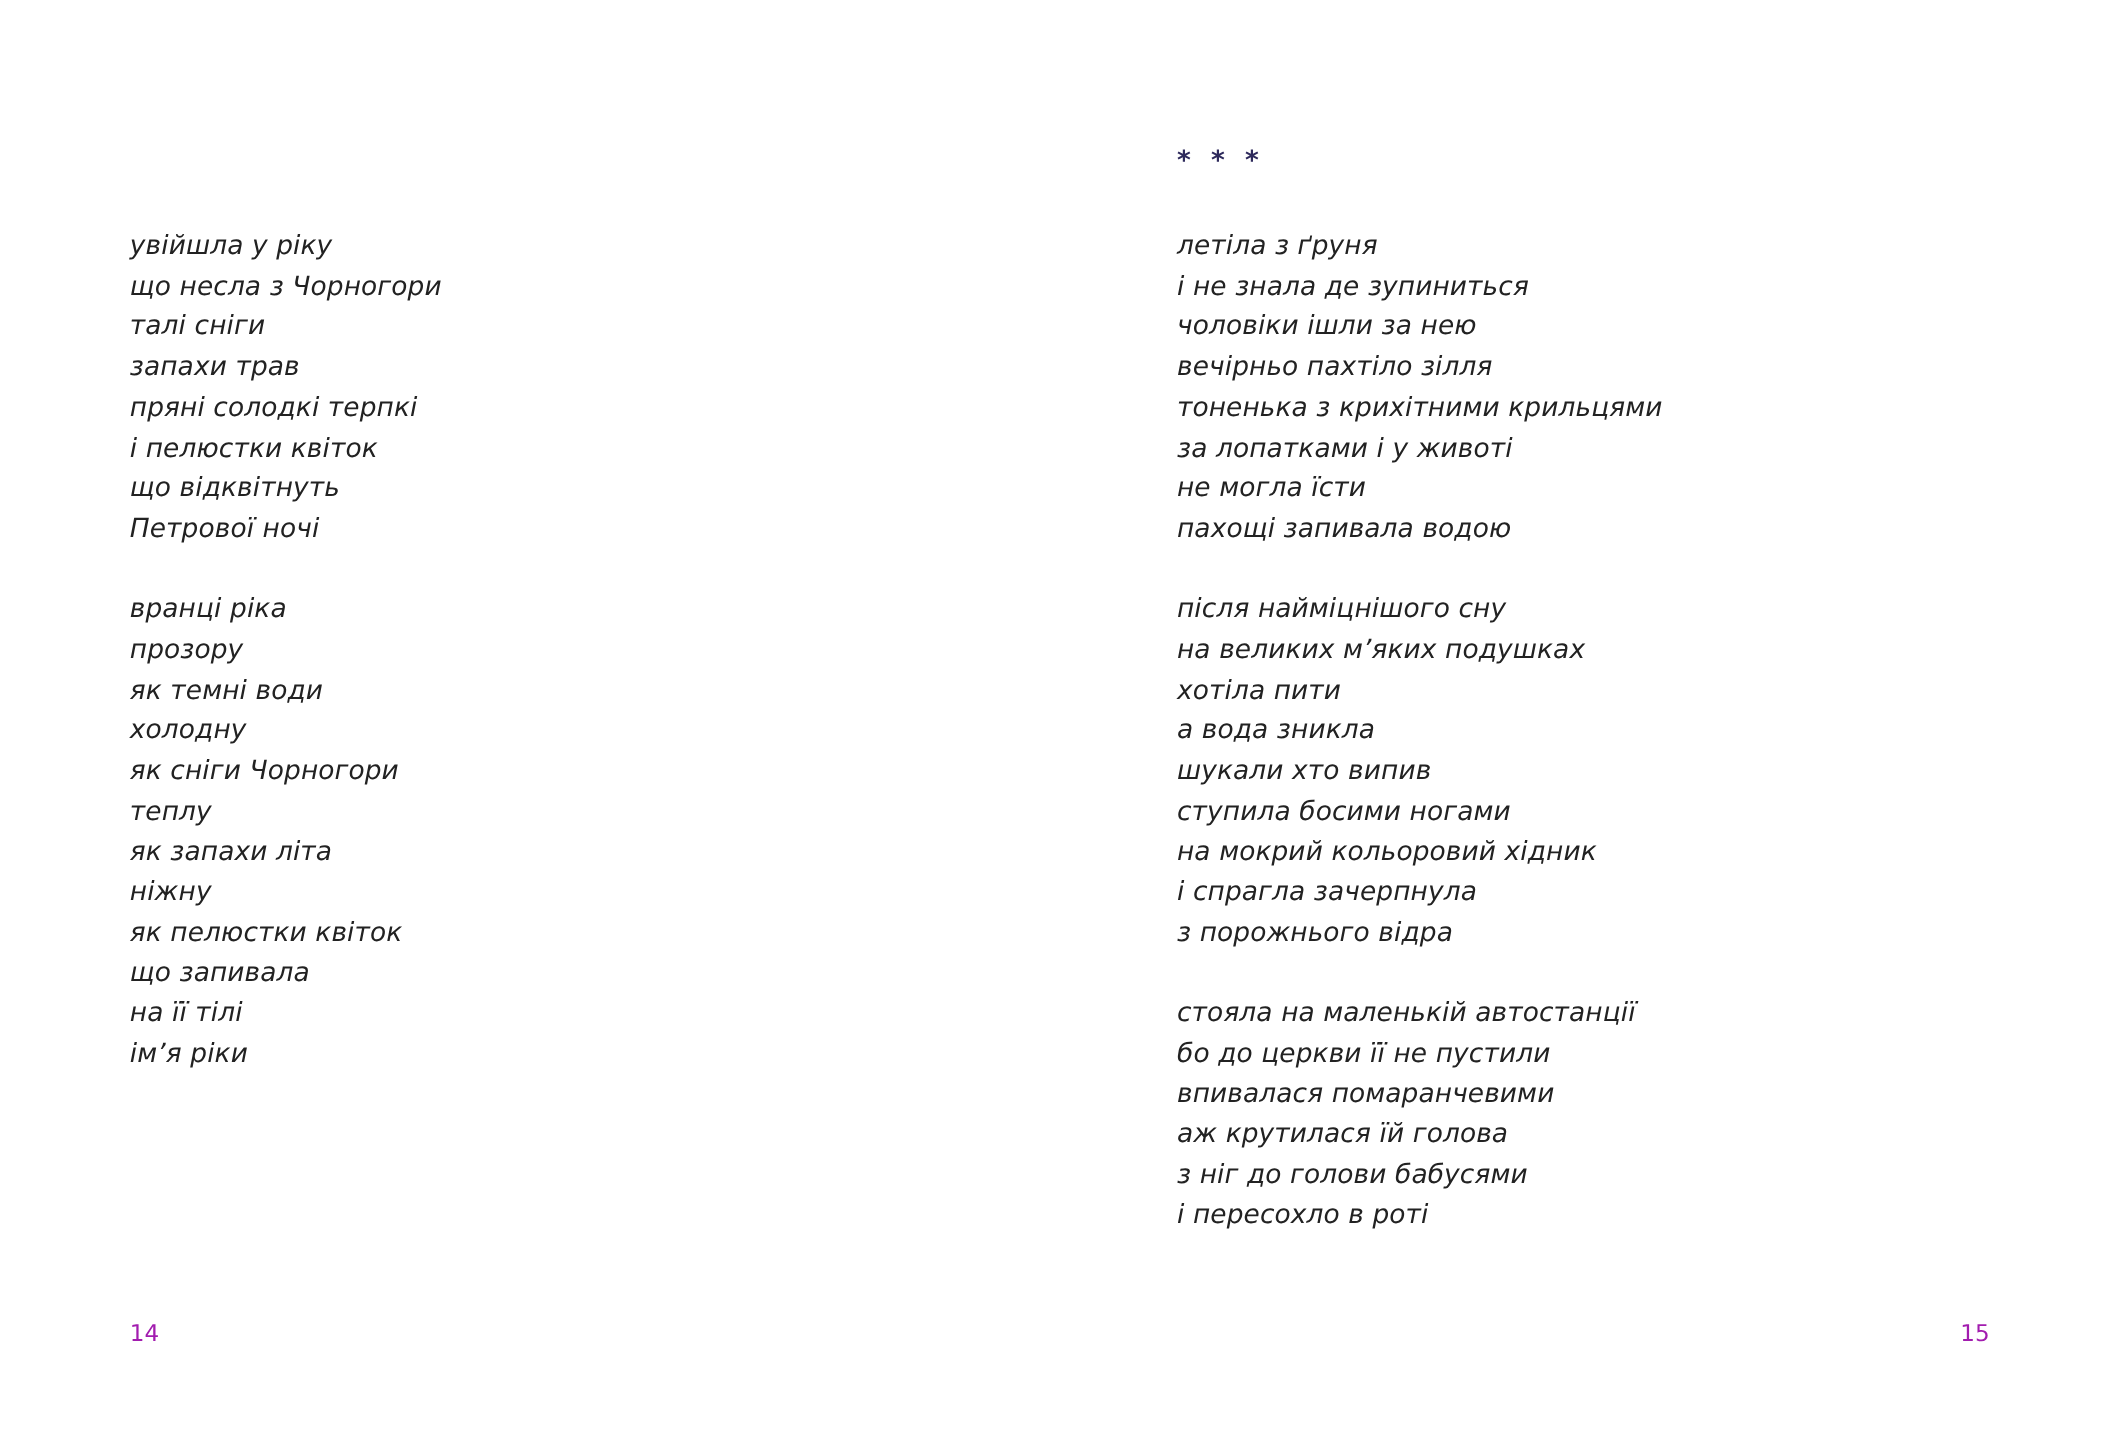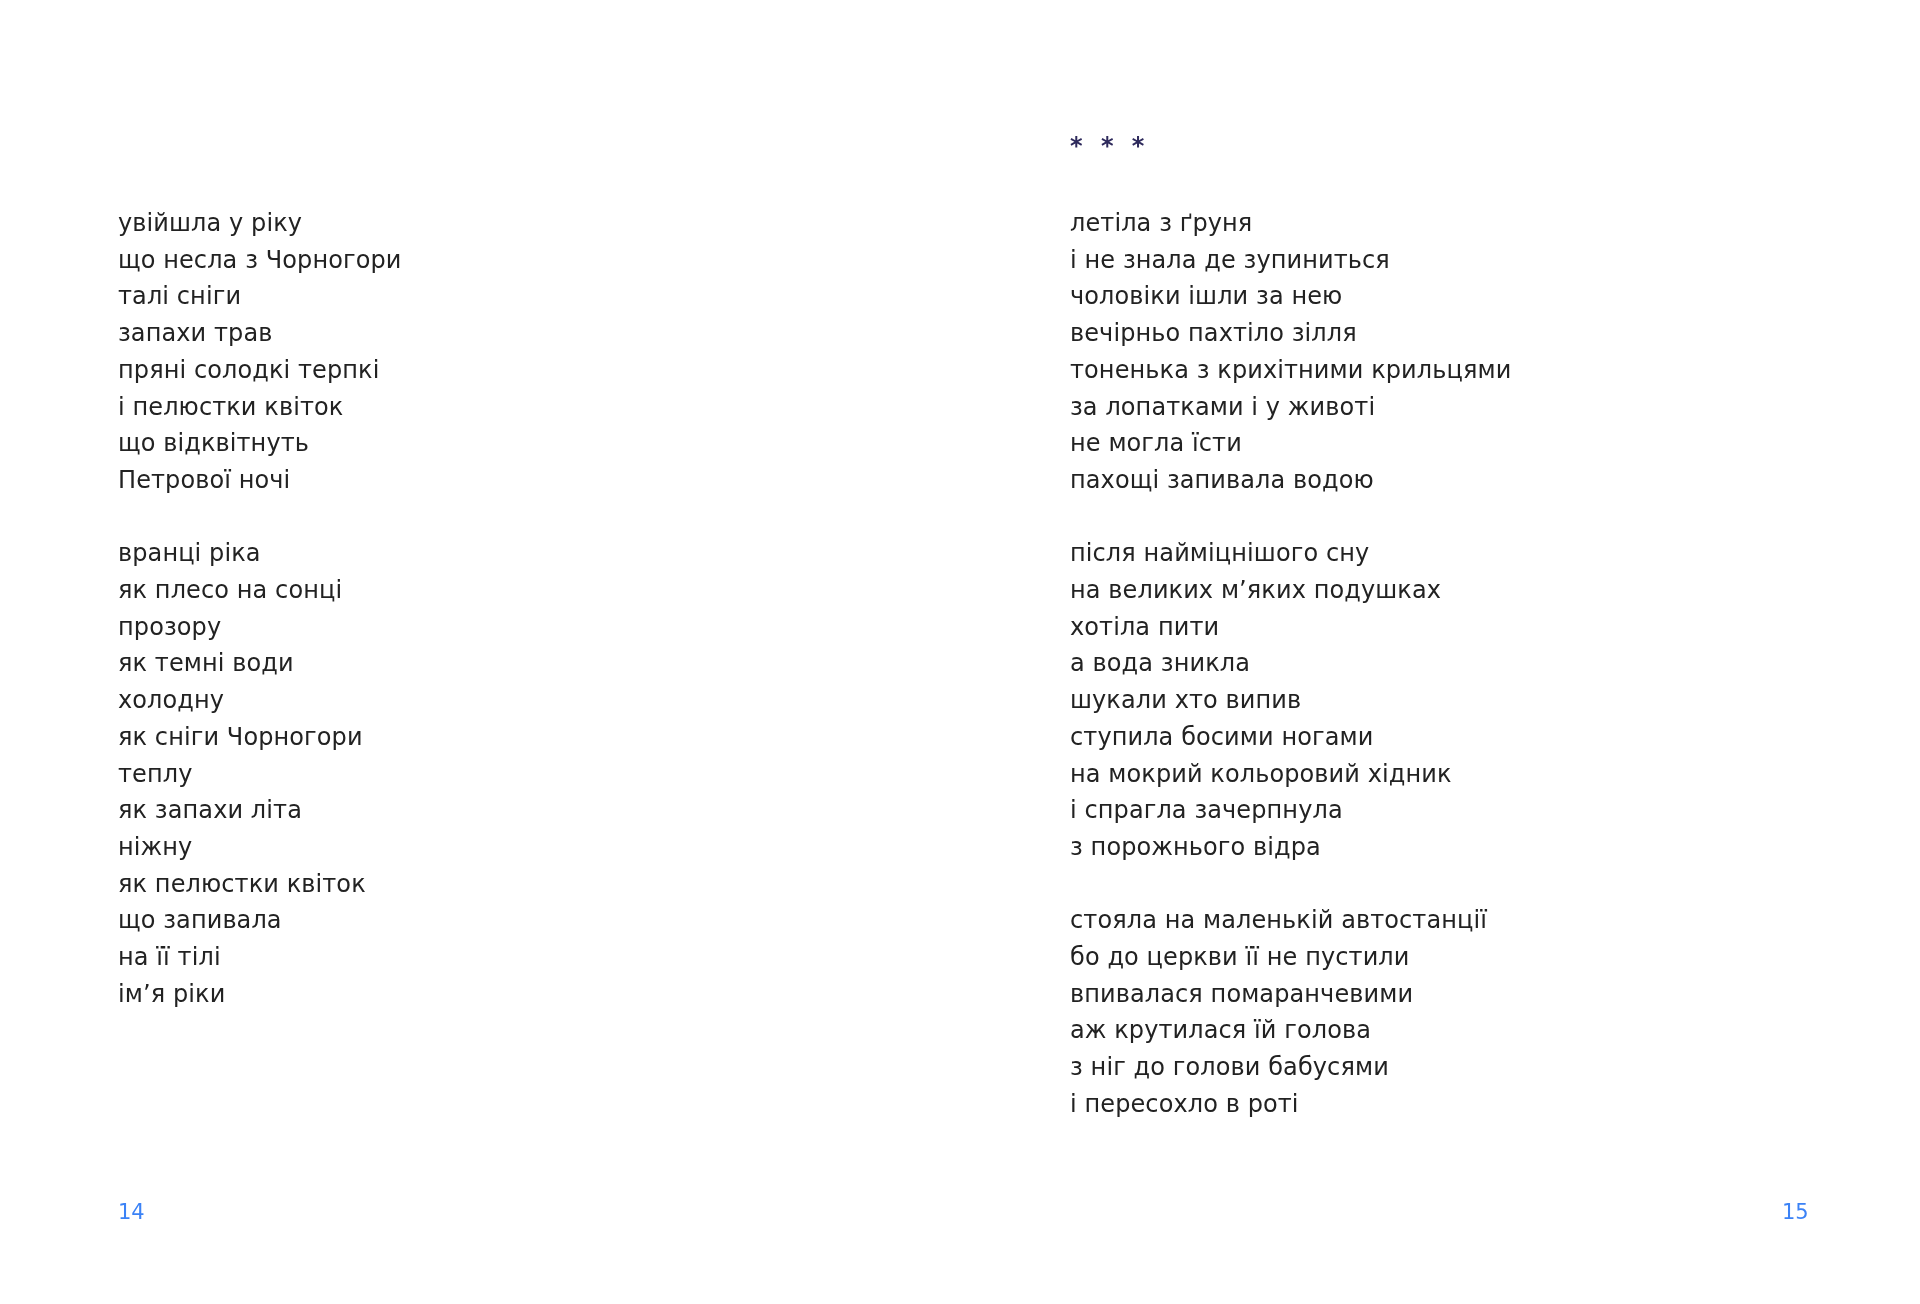--- a/index.html
+++ b/index.html
@@ -1,46 +1,45 @@
 <!DOCTYPE html>
 <html><head>
   <meta charset="utf-8">
   <style>
     html, body { margin:0; padding:0; background:#ffffff; }
     body { width:1920px; height:1304px; position:relative; overflow:hidden;
            font-family:"DejaVu Sans", sans-serif; color:#222222; }
     .col { position:absolute; top:205px; }
     .col-left { left:118px; }
     .col-right { left:1070px; }
-    .stanza { margin:0 0 36.7px 0; }
+    .stanza { margin:0 0 36.7px 0;font-style:italic; }
     .line { font-size:24px; line-height:36.7px; white-space:nowrap; letter-spacing:0.1px; }
     .stars { position:absolute; left:1070px; top:132px; font-size:24px; color:#2e2a5c;
              letter-spacing:5px; font-weight:bold; }
-    .page-num { position:absolute; top:1200px; font-size:21px; color:#3b82f6; }
+    .page-num { position:absolute; top:1200px; font-size:21px; color:#a21caf; }
     .pn-left { left:118px; }
     .pn-right { left:1782px; }
   </style>
 </head>
 <body>
 
 <div>
   <div class="col col-left">
     <div class="stanza">
       <div class="line">увійшла у ріку</div>
       <div class="line">що несла з Чорногори</div>
       <div class="line">талі сніги</div>
       <div class="line">запахи трав</div>
       <div class="line">пряні солодкі терпкі</div>
       <div class="line">і пелюстки квіток</div>
       <div class="line">що відквітнуть</div>
       <div class="line">Петрової ночі</div>
     </div>
     <div class="stanza">
       <div class="line">вранці ріка</div>
-      <div class="line">як плесо на сонці</div>
       <div class="line">прозору</div>
       <div class="line">як темні води</div>
       <div class="line">холодну</div>
       <div class="line">як сніги Чорногори</div>
       <div class="line">теплу</div>
       <div class="line">як запахи літа</div>
       <div class="line">ніжну</div>
       <div class="line">як пелюстки квіток</div>
       <div class="line">що запивала</div>
       <div class="line">на її тілі</div>

